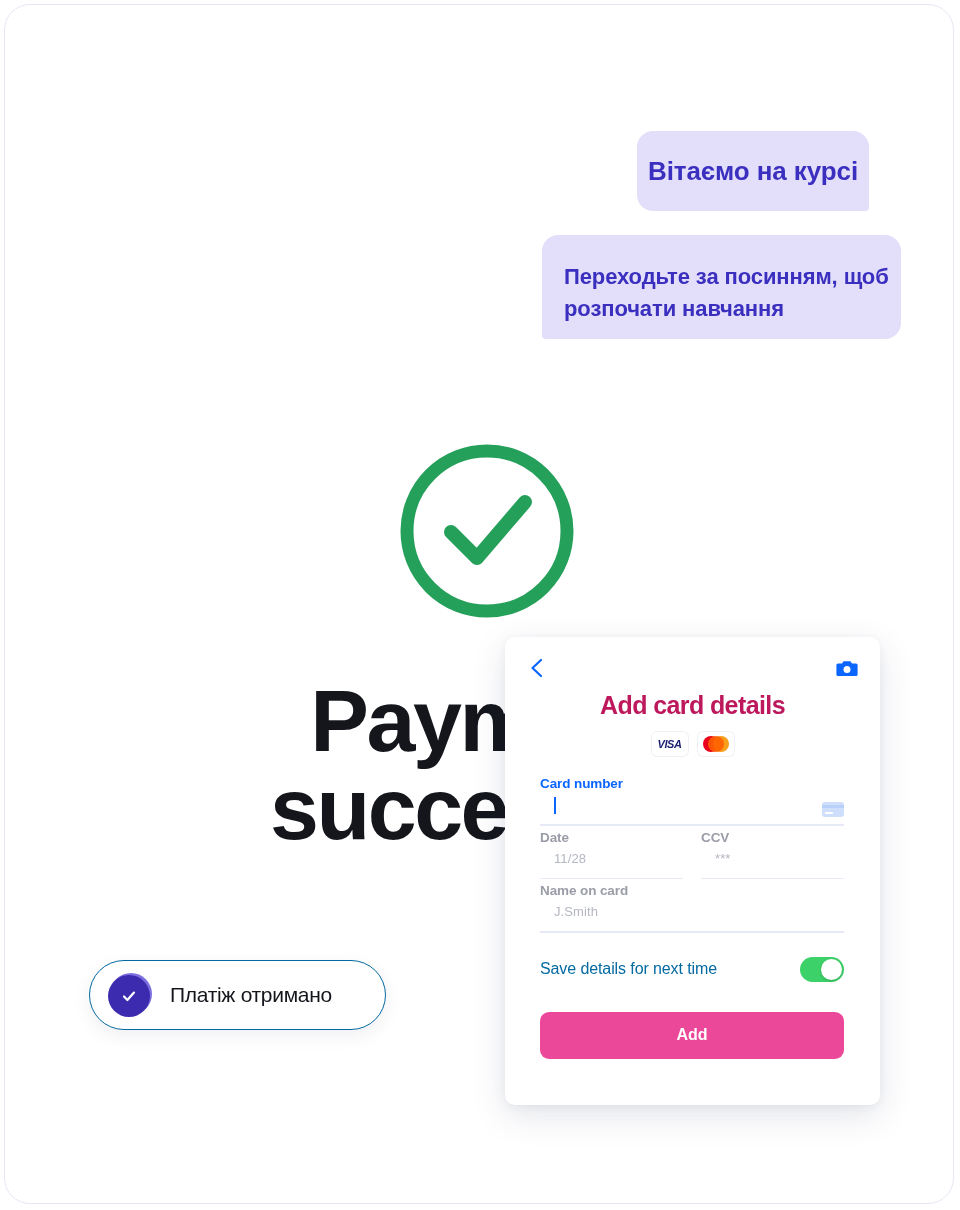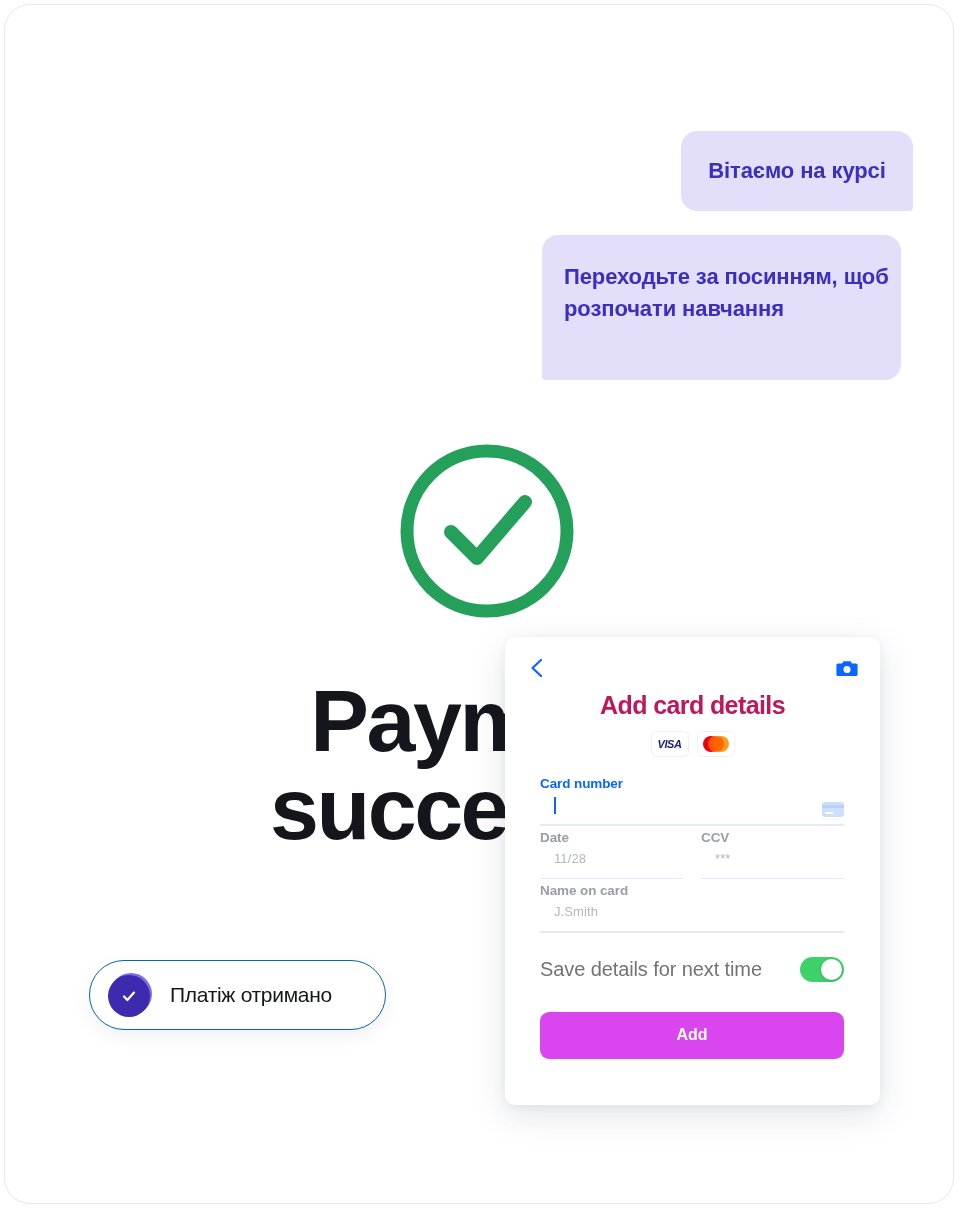--- a/index.html
+++ b/index.html
@@ -30,34 +30,34 @@
 
   
   .bubble {
     position: absolute;
     background: #e3dffa;
     color: #3a2fbf;
     font-weight: 700;
     letter-spacing: -0.1px;
   }
   .bubble-1 {
-    left: 676px;
+    left: 632px;
     top: 126px;
     width: 232px;
     height: 80px;
     border-radius: 16px 16px 4px 16px;
-    font-size: 22px;
+    font-size: 26px;
     line-height: 80px;
     text-align: center;
   }
   .bubble-2 {
     left: 537px;
     top: 230px;
     width: 359px;
-    height: 145px;
+    height: 104px;
     border-radius: 16px 16px 16px 4px;
     font-size: 22px;
     padding: 26px 0 0 22px;
     box-sizing: border-box;
     line-height: 32px;
   }
 
   
   .success-check {
     position: absolute;
@@ -275,22 +275,22 @@
   .row-two { display: flex; gap: 18px; }
   .row-two .field { flex: 1; }
 
   .save-row {
     display: flex;
     align-items: center;
     justify-content: space-between;
     margin-top: 24px;
   }
   .save-label {
-    font-size: 20px;
-    color: #737373;
+    font-size: 16px;
+    color: #0369a1;
     letter-spacing: -0.1px;
   }
   .toggle {
     width: 44px;
     height: 25px;
     border-radius: 13px;
     background: #3dd169;
     position: relative;
     cursor: pointer;
     flex: 0 0 auto;
@@ -305,21 +305,21 @@
     background: #ffffff;
     box-shadow: 0 1px 3px rgba(0,0,0,0.18);
   }
   .add-btn {
     display: block;
     width: 100%;
     margin-top: 30px;
     height: 47px;
     border: none;
     border-radius: 9px;
-    background: #d946ef;
+    background: #ec4899;
     color: #ffffff;
     font-family: "Liberation Sans", sans-serif;
     font-size: 16px;
     font-weight: 700;
     letter-spacing: -0.1px;
     cursor: pointer;
   }
 </style>
 </head>
 <body>

